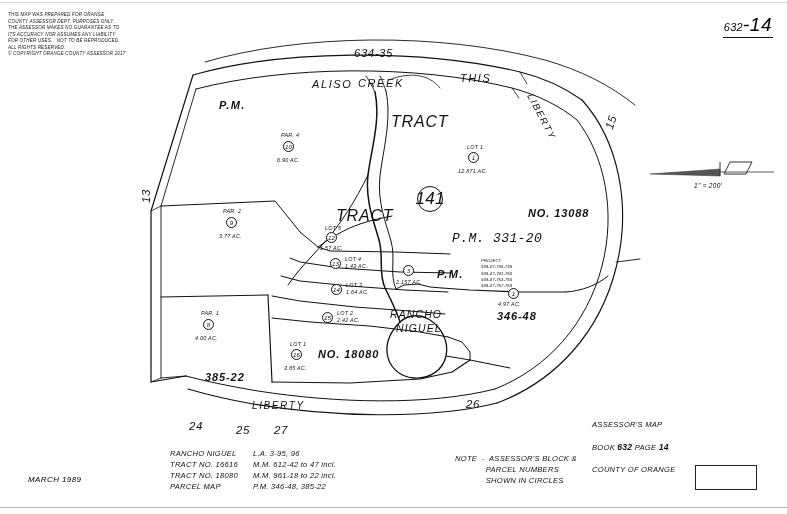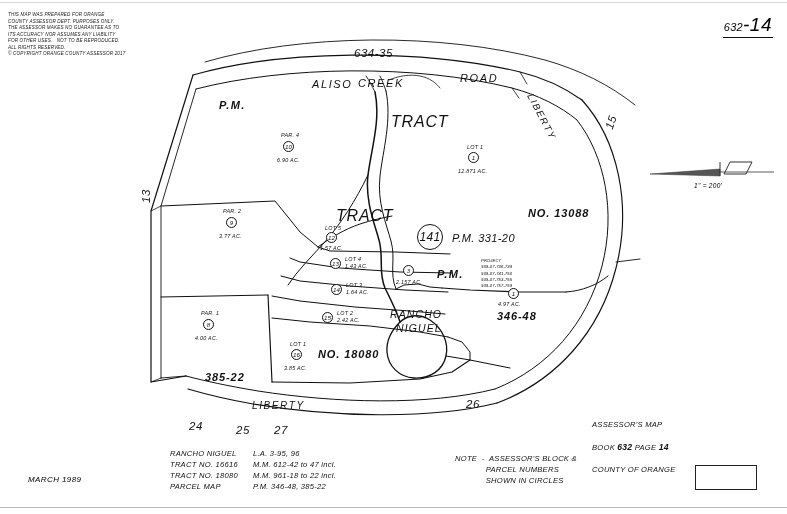--- a/index.html
+++ b/index.html
@@ -113,41 +113,41 @@
     letter-spacing: .3px;
   }
 
   
   .maplbl { position: absolute; font-style: italic; color: #111; white-space: pre; }
   .road      { font-size: 11px; letter-spacing: 1.6px; }
   .tractword { font-size: 16px; letter-spacing: .8px; }
   .pm        { font-size: 11px; letter-spacing: 1.4px; font-weight: bold; }
   .tractno   { font-size: 11px; letter-spacing: .9px; font-weight: bold; }
   .pageno    { font-size: 11.5px; letter-spacing: .5px; }
-  .mapref    { font-size: 11px; letter-spacing: .4px; }
+  .mapref    { font-size: 13px; letter-spacing: .4px; font-family: Liberation Mono, monospace; }
   .parname   { font-size: 5.4px; letter-spacing: .25px; }
   .paracre   { font-size: 5.4px; letter-spacing: .25px; }
   .proj      { font-size: 4.2px; line-height: 1.5; letter-spacing: .1px; }
   .ranch     { font-size: 10.5px; letter-spacing: 1.1px; text-align: center; }
 
   
   .circ {
     position: absolute;
     border: 1.15px solid #111;
     border-radius: 50%;
     display: flex;
     align-items: center;
     justify-content: center;
     font-style: italic;
     background: #fff;
     color: #111;
     box-sizing: border-box;
   }
   .circ.sm { width: 11px;  height: 11px;  font-size: 6.2px; }
-  .circ.lg { width: 26px;  height: 26px;  font-size: 12px; letter-spacing: .3px; margin-top: 38px; }
+  .circ.lg { width: 26px;  height: 26px;  font-size: 17px; letter-spacing: .3px; }
 
   #map-svg { position: absolute; left: 0; top: 0; }
 </style>
 </head>
 <body>
 
 <div id="sheet">
 
   <div id="top-rule"></div>
 
@@ -242,21 +242,21 @@
 
       <path d="M151,211 L161,206" stroke-width="0.8"></path>
       <path d="M151,382 L161,378" stroke-width="0.8"></path>
 
       <path d="M161,378 L186,376" stroke-width="0.9"></path>
     </g>
   </svg>
 
   <div class="t maplbl road" style="left:284px; top:78px;margin-left:28px;">ALISO</div>
   <div class="t maplbl road" style="left:358px; top:77px;text-align:right;">CREEK</div>
-  <div class="t maplbl road" style="left:460px; top:72px;">ROAD</div>
+  <div class="t maplbl road" style="left:460px; top:72px;">THIS</div>
   <div class="t maplbl road" style="left:252px; top:400px; font-size:10px;">LIBERTY</div>
   <div class="t maplbl road" style="left:534px; top:92px; font-size:9.5px; transform:rotate(62deg); transform-origin:left top;">LIBERTY</div>
 
   <div class="t maplbl pageno" style="left:354px; top:47px;">634-35</div>
   <div class="t maplbl pageno" style="left:140px; top:203px; transform:rotate(-90deg); transform-origin:left top;">13</div>
   <div class="t maplbl pageno" style="left:603px; top:127px; transform:rotate(-72deg); transform-origin:left top;">15</div>
   <div class="t maplbl pageno" style="left:189px; top:420px;">24</div>
   <div class="t maplbl pageno" style="left:236px; top:424px;">25</div>
   <div class="t maplbl pageno" style="left:274px; top:424px;">27</div>
   <div class="t maplbl pageno" style="left:466px; top:398px;">26</div>

